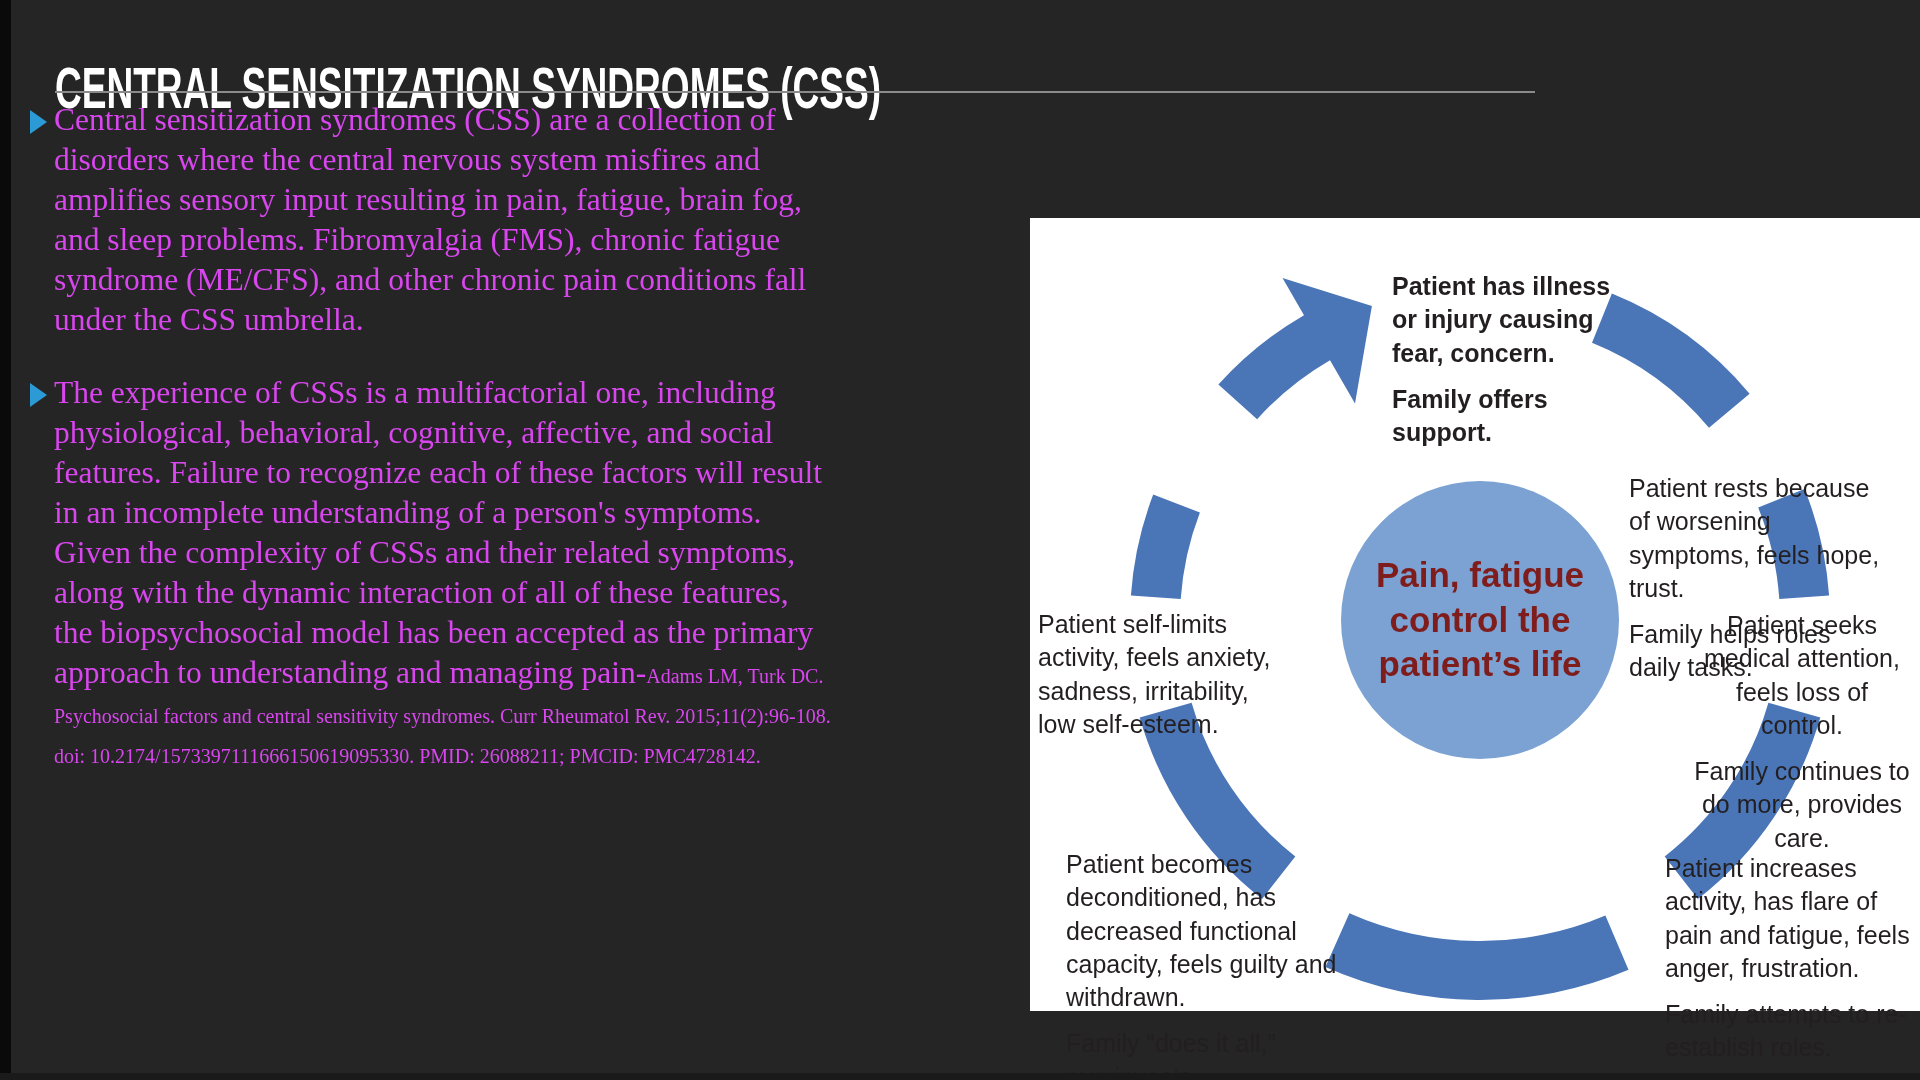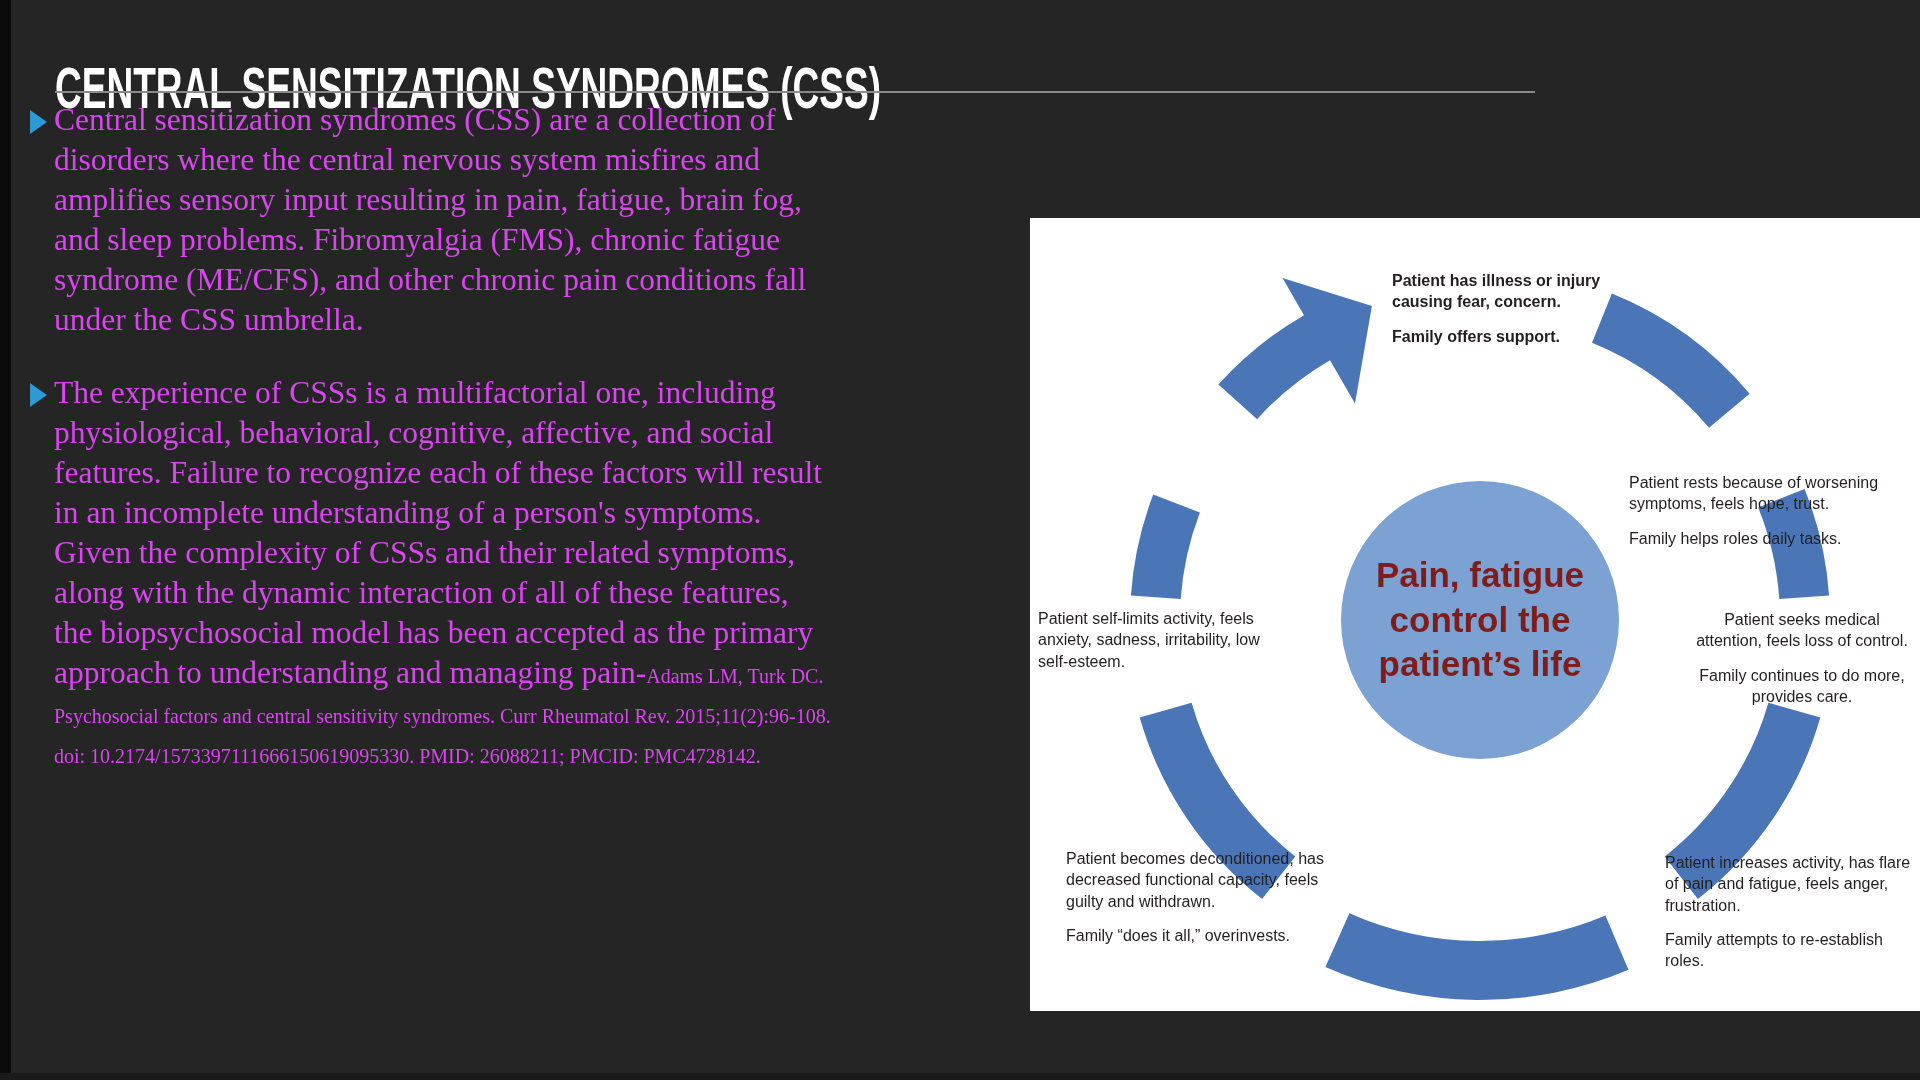--- a/index.html
+++ b/index.html
@@ -22,21 +22,21 @@
          color:#d946ef;}
   .cite{font-size:20px;line-height:33px;}
 
   .panel{position:absolute;left:1030px;top:218px;width:890px;height:793px;background:#ffffff;}
   .panel svg{position:absolute;left:0;top:0;}
 
   .center-label{position:absolute;left:290px;top:322px;width:320px;height:160px;
         display:flex;align-items:center;justify-content:center;text-align:center;
         font-weight:700;font-size:35px;line-height:1.28;color:#7f1d1d;white-space:pre-line;}
 
-  .dlabel{position:absolute;font-size:16px;line-height:1.33;color:var(--diagram-text,#231f20);}
+  .dlabel{position:absolute;font-size:25px;line-height:1.33;color:var(--diagram-text,#231f20);}
   .dlabel p{margin:0 0 13px 0;}
   .lbl-top-center{left:362px;top:52px;width:250px;font-weight:700;}
   .lbl-top-left{left:36px;top:176px;width:266px;}
   .lbl-top-right{left:599px;top:208px;width:256px;margin-top:46px;}
   .lbl-mid-left{left:8px;top:390px;width:238px;}
   .lbl-mid-right{left:662px;top:391px;width:220px;text-align:center;}
   .lbl-bottom-left{left:36px;top:630px;width:286px;}
   .lbl-bottom-right{left:635px;top:634px;width:248px;}
 </style>
 </head>

